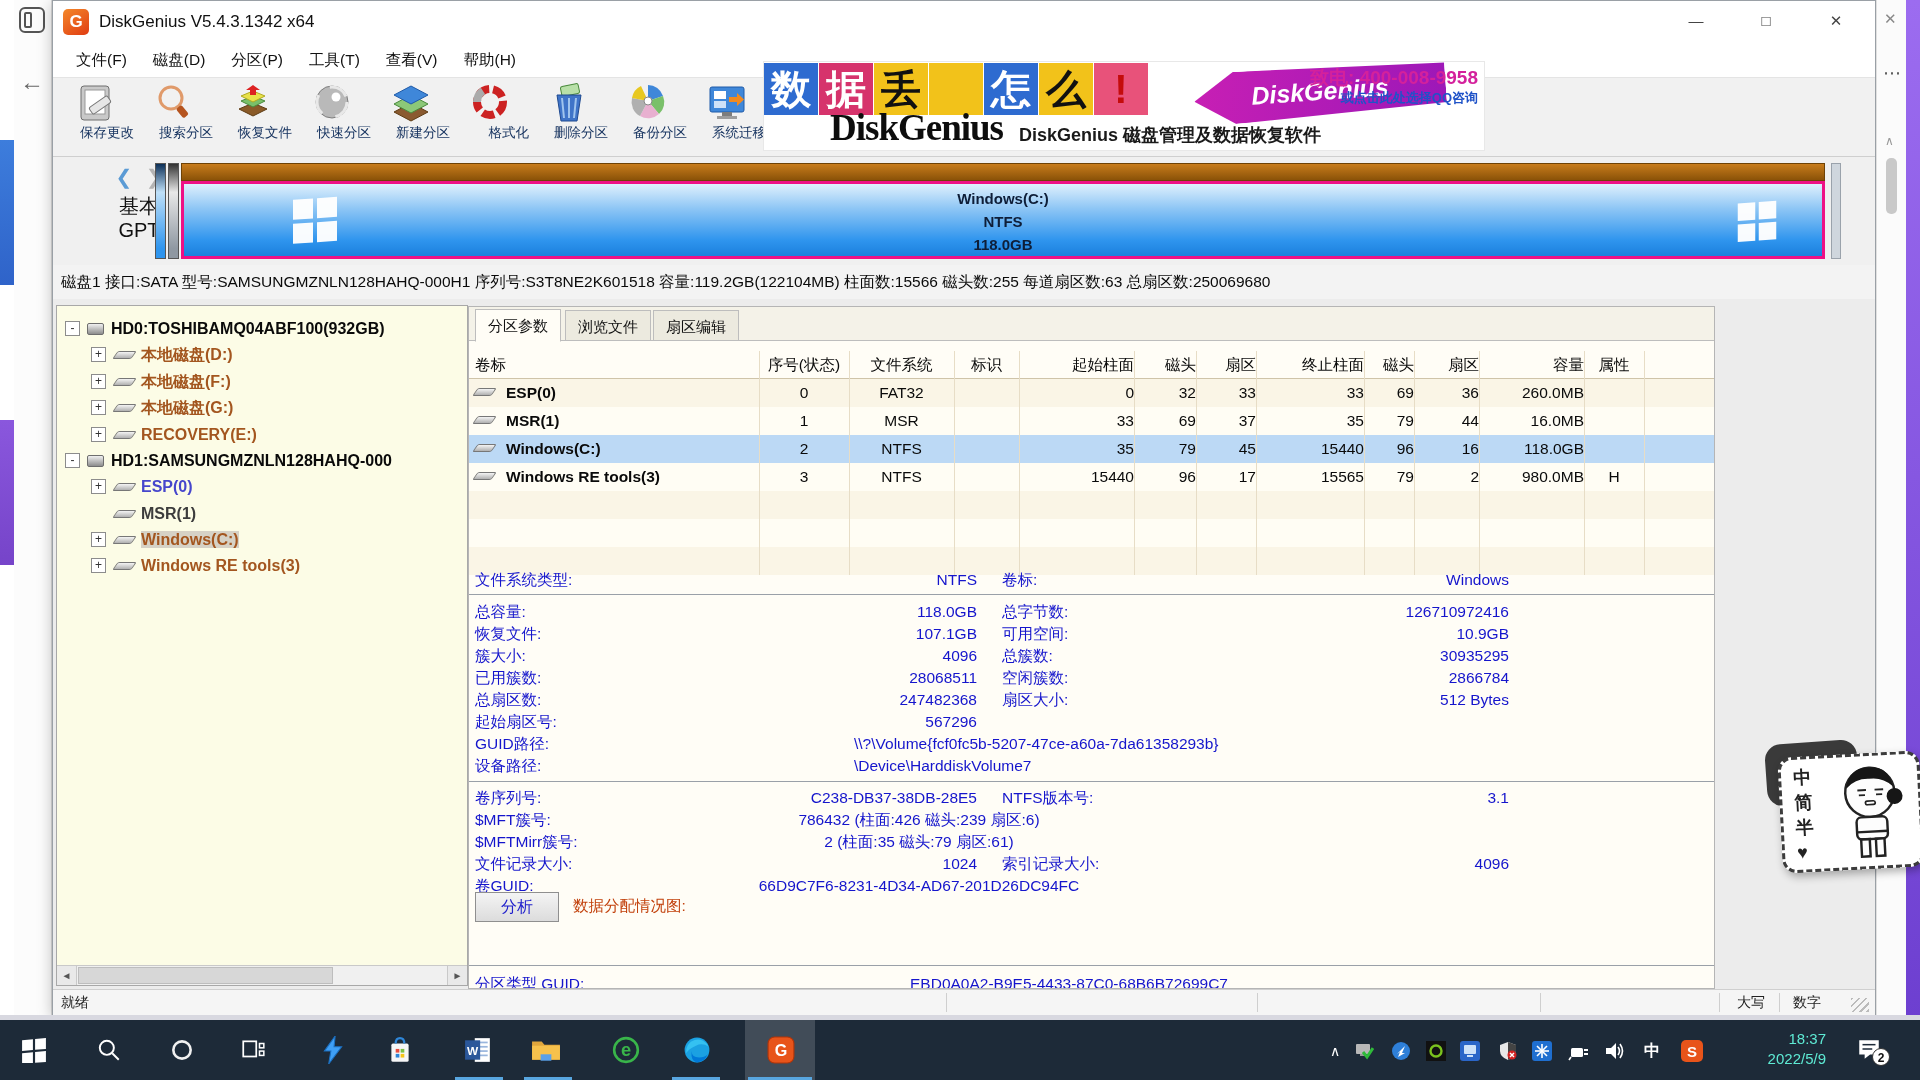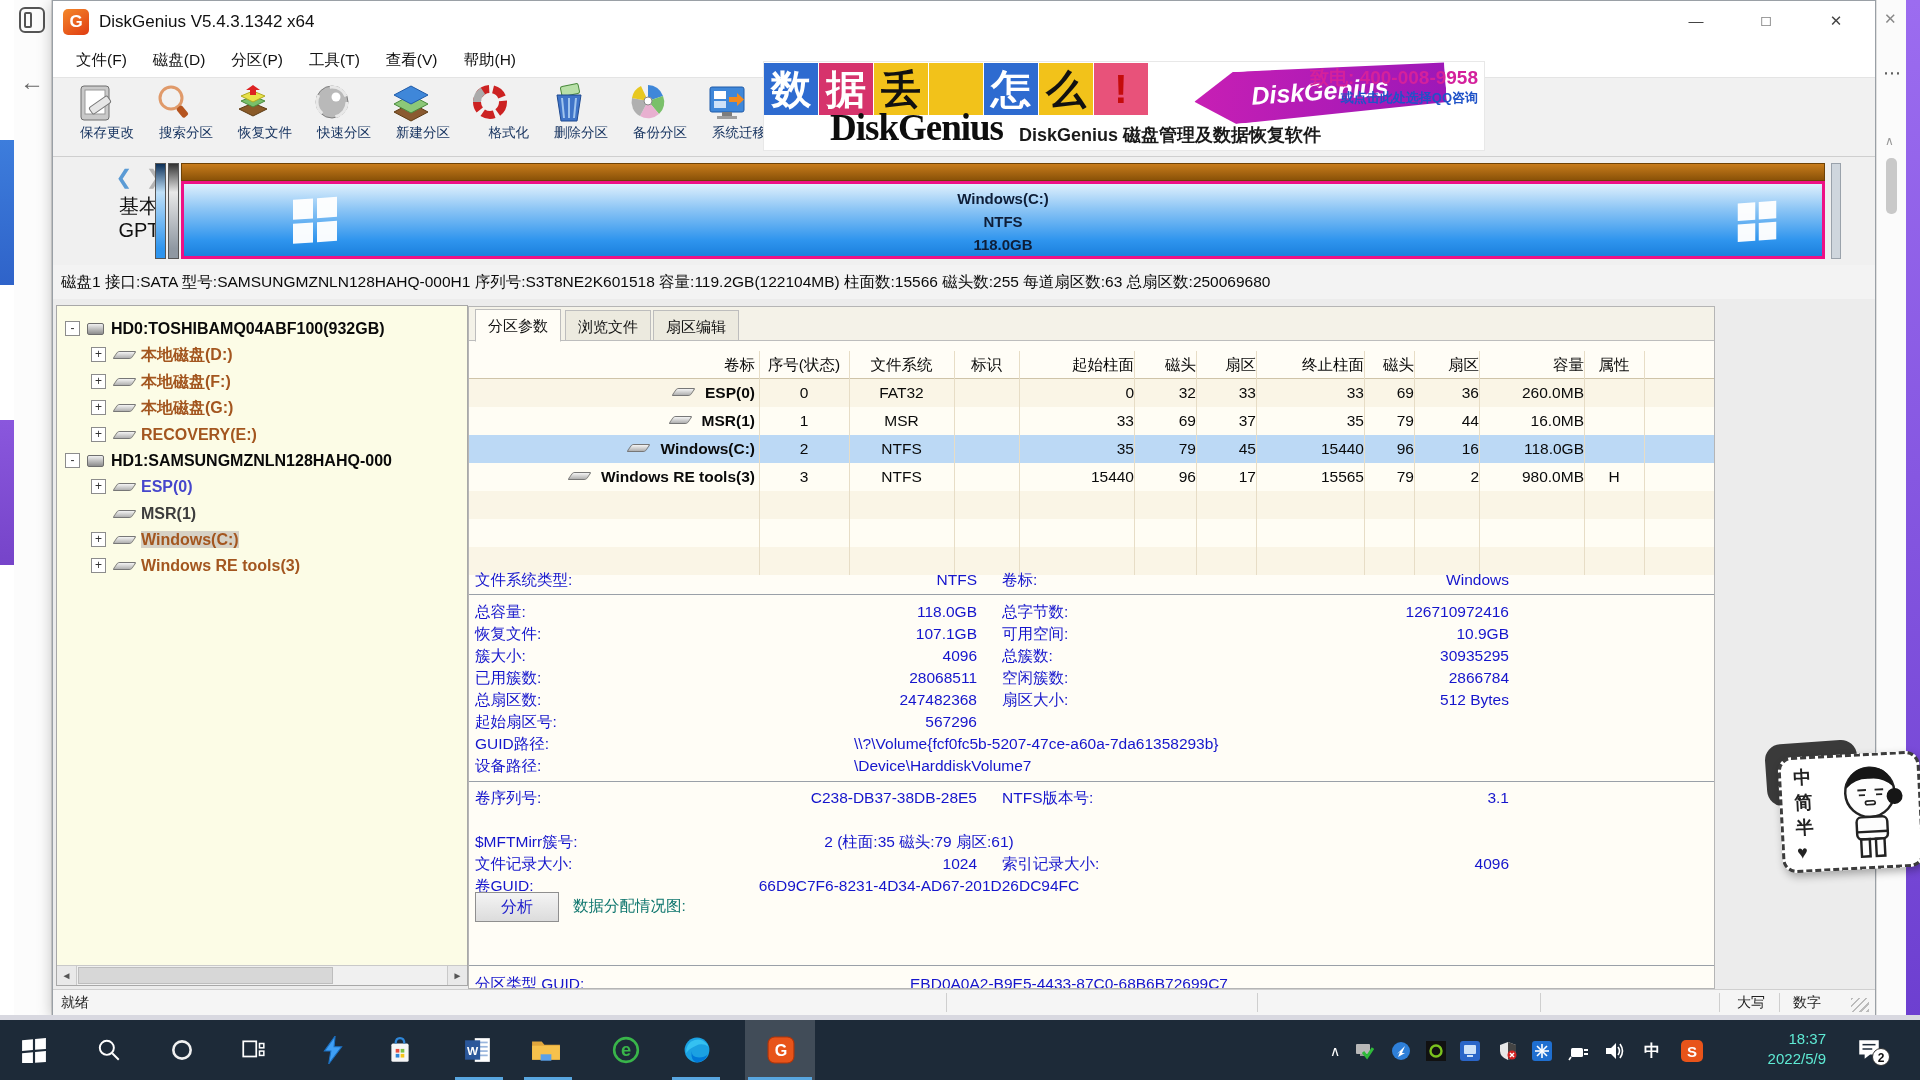--- a/index.html
+++ b/index.html
@@ -92,21 +92,21 @@
   
   .rpanel{left:415px;top:305px;width:1247px;height:683px;background:#fffdf6;border:1px solid #b5b5b5;overflow:hidden;}
   .tabs{position:absolute;left:0;top:0;width:100%;height:34px;border-bottom:1px solid #bdbdbd;background:#f4f2e8;}
   .tab{position:absolute;top:3px;height:31px;line-height:31px;padding:0 12px;font-size:15px;color:#111;background:#eceadf;border:1px solid #bdbdbd;}
   .tab.active{background:#fffdf6;border-bottom:1px solid #fffdf6;top:2px;height:33px;font-weight:normal;}
   .tab.i0{left:6px;} .tab.i1{left:96px;} .tab.i2{left:184px;}
 
   .thead,.trow{position:absolute;left:0;width:100%;height:28px;}
   .thead span,.trow span{position:absolute;top:0;height:28px;line-height:28px;font-size:15.5px;color:#0a0a0a;white-space:nowrap;}
   .thead{top:44px;border-bottom:1px solid #cfc4a9;}
-  .c0{left:6px;width:280px;text-align:right;}
+  .c0{left:6px;width:280px;text-align:left;}
   .c1{left:290px;width:90px;text-align:center;}
   .c2{left:380px;width:105px;text-align:center;}
   .c3{left:485px;width:65px;text-align:center;}
   .c4{left:550px;width:115px;text-align:right;}
   .c5{left:665px;width:62px;text-align:right;}
   .c6{left:727px;width:60px;text-align:right;}
   .c7{left:787px;width:108px;text-align:right;}
   .c8{left:895px;width:50px;text-align:right;}
   .c9{left:945px;width:65px;text-align:right;}
   .c10{left:1010px;width:105px;text-align:right;}
@@ -121,21 +121,21 @@
   .ms{color:#bb00bb;} .me{color:#aa0000;}
 
   
   .drow{position:absolute;left:0;width:100%;height:22px;line-height:22px;font-size:15.5px;color:#1515cc;white-space:nowrap;}
   .dl{position:absolute;left:6px;} .dv{position:absolute;left:190px;width:318px;text-align:right;}
   .dl2{position:absolute;left:533px;} .dv2{position:absolute;left:700px;width:340px;text-align:right;}
   .dv.path{left:385px;width:auto;text-align:left;}
   .dv.cen{left:130px;width:640px;text-align:center;}
   .dsep{position:absolute;left:0;width:100%;height:1px;background:#9aa0a8;}
   .analyze{position:absolute;left:6px;top:585px;width:84px;height:30px;background:linear-gradient(180deg,#f4f4f4,#dcdcdc);border:1px solid #8f8f8f;color:#2222cc;font-size:16px;text-align:center;line-height:28px;}
-  .alloclabel{position:absolute;left:104px;top:589px;font-size:15.5px;color:#0f766e;}
+  .alloclabel{position:absolute;left:104px;top:589px;font-size:15.5px;color:#c2410c;}
   .guidrow{position:absolute;left:0;top:666px;width:100%;height:22px;font-size:15.5px;color:#1515cc;line-height:22px;}
   .guidrow .gl{position:absolute;left:6px;} .guidrow .gv{position:absolute;left:300px;width:600px;text-align:center;}
 
   
   .statusbar{left:0;top:988px;width:100%;height:26px;background:#f5f5f5;border-top:1px solid #cfcfcf;font-size:14px;color:#222;}
   .st-ready{position:absolute;left:8px;top:4px;}
   .st-div{position:absolute;top:3px;width:1px;height:19px;background:#cfcfcf;}
   .st-caps{position:absolute;left:1684px;top:4px;} .st-num{position:absolute;left:1740px;top:4px;}
   .grip{position:absolute;left:1798px;top:8px;width:18px;height:14px;background:repeating-linear-gradient(135deg,#bbb 0 2px,transparent 2px 5px);}
 
@@ -485,20 +485,24 @@
       <div class="drow" style="top:448px">
           <span class="dl">设备路径:</span>
           <span class="dv path">\Device\HarddiskVolume7</span>
         </div>
       <div class="dsep" style="top:474px"></div>
       <div class="drow" style="top:480px">
           <span class="dl">卷序列号:</span>
           <span class="dv">C238-DB37-38DB-28E5</span>
           <span class="dl2">NTFS版本号:</span>
           <span class="dv2">3.1</span>
+        </div>
+      <div class="drow" style="top:502px">
+          <span class="dl">$MFT簇号:</span>
+          <span class="dv cen">786432 (柱面:426 磁头:239 扇区:6)</span>
         </div>
       <div class="drow" style="top:524px">
           <span class="dl">$MFTMirr簇号:</span>
           <span class="dv cen">2 (柱面:35 磁头:79 扇区:61)</span>
         </div>
       <div class="drow" style="top:546px">
           <span class="dl">文件记录大小:</span>
           <span class="dv">1024</span>
           <span class="dl2">索引记录大小:</span>
           <span class="dv2">4096</span>

